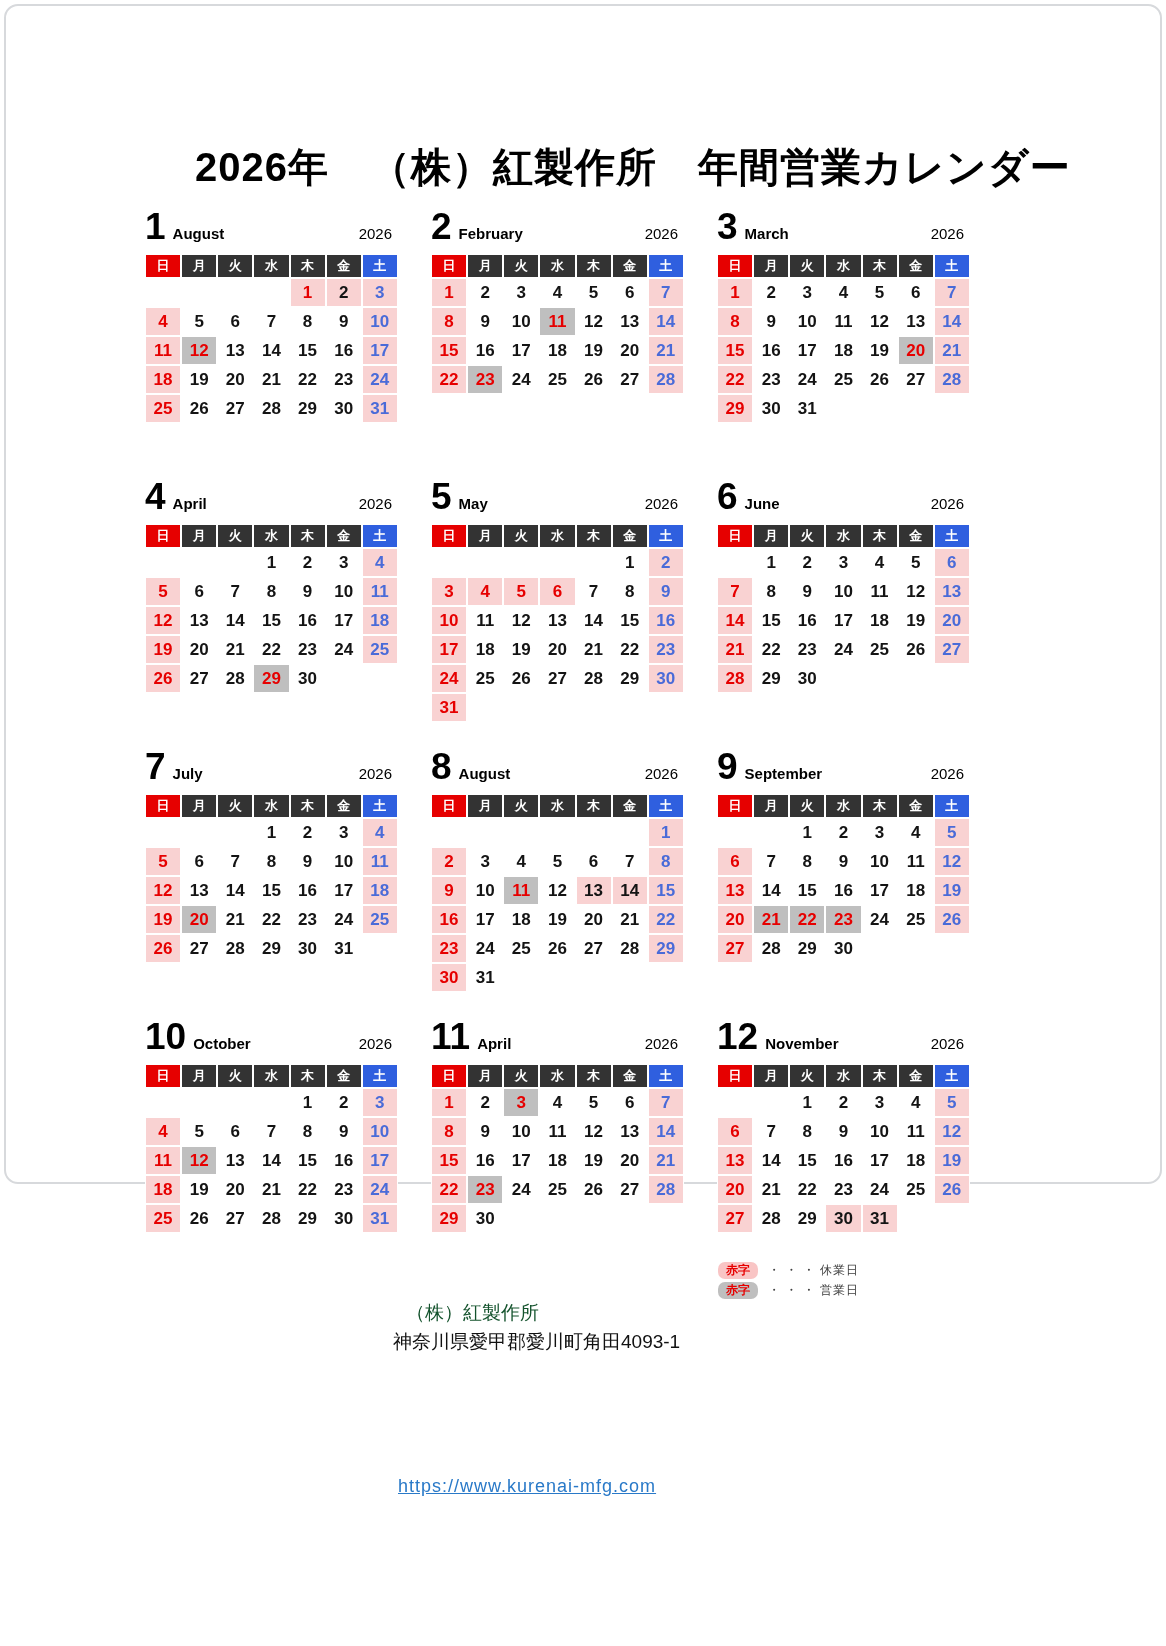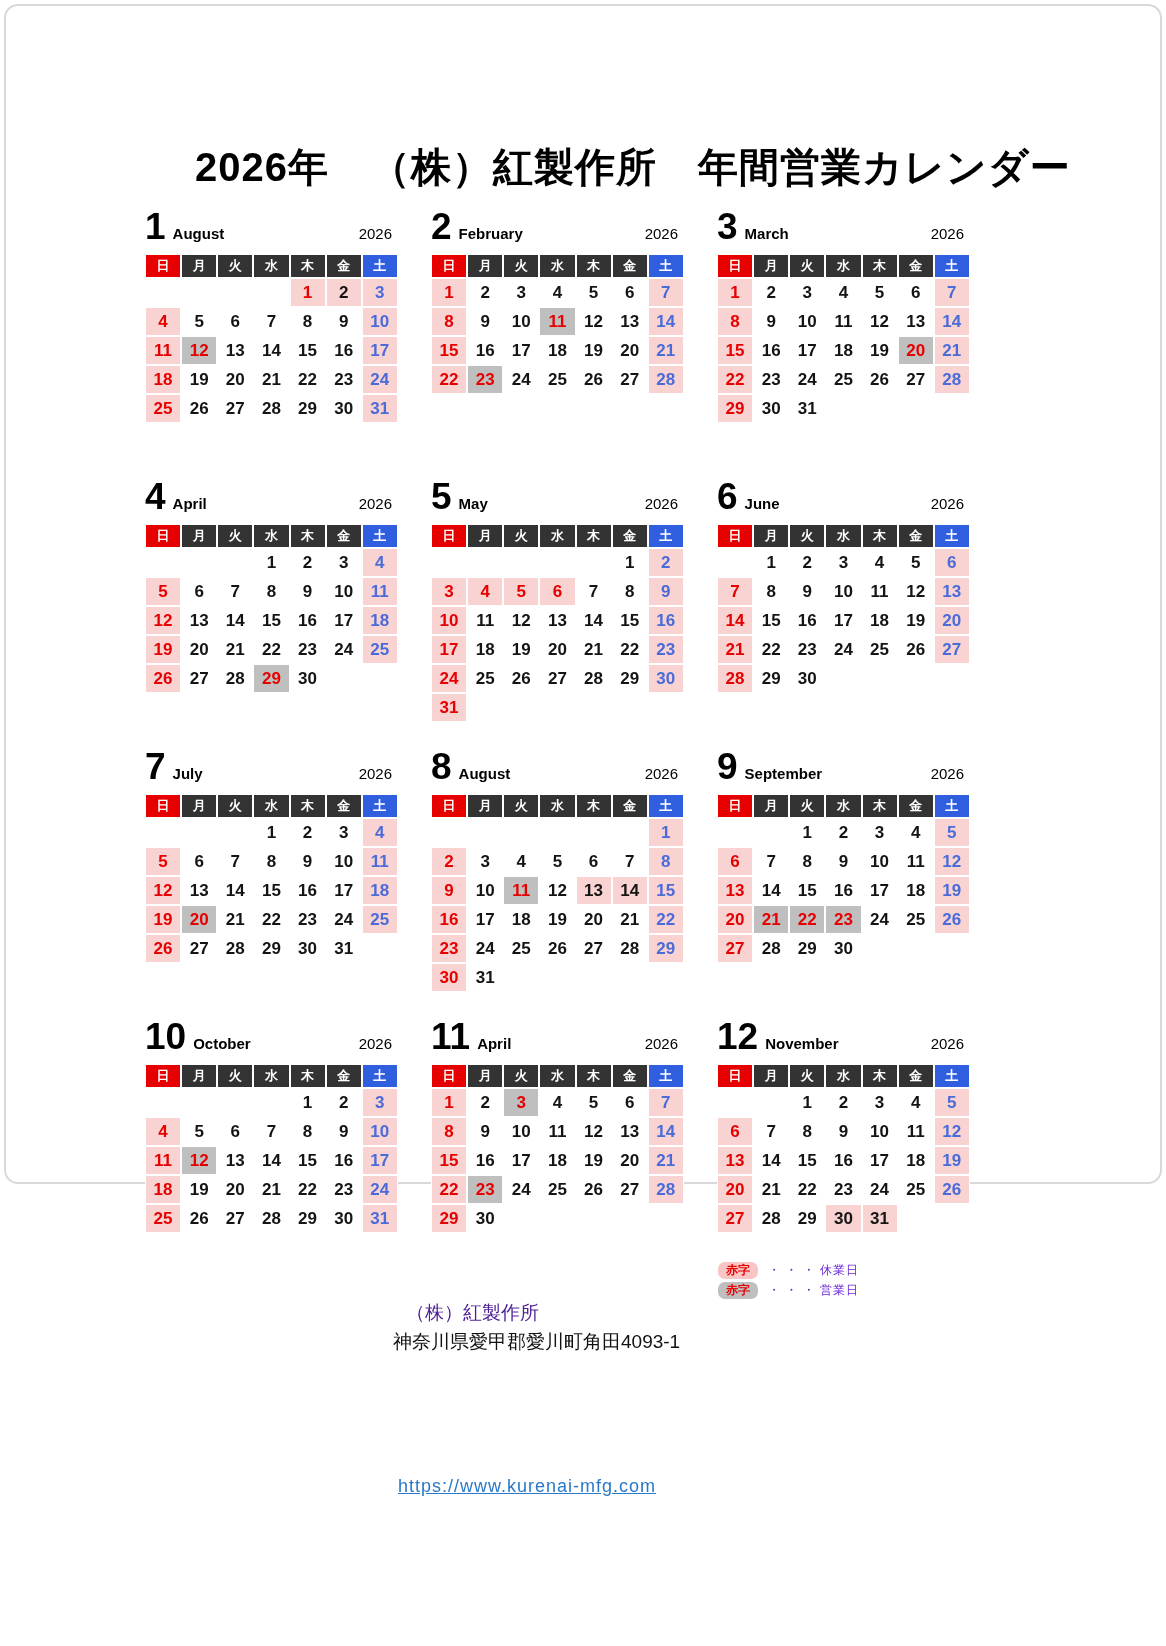--- a/index.html
+++ b/index.html
@@ -45,23 +45,23 @@
   .empty{background:#fff;}
 
   .legend{position:absolute;left:718px;top:1262px;}
   .legend-row{display:flex;align-items:center;margin-bottom:3px;}
   .swatch{
     width:40px;height:17px;display:flex;align-items:center;justify-content:center;
     font-size:12px;font-weight:bold;color:#e60000;border-radius:7px;
   }
   .swatch-closed{background:#f9c5c5;}
   .swatch-open{background:#bfbfbf;}
-  .legend-label{font-size:12px;color:#6d28d9;margin-left:10px;letter-spacing:1px;}
-
-  .company{position:absolute;left:406px;top:1300px;font-size:19px;color:#4c1d95;}
+  .legend-label{font-size:12px;color:#404040;margin-left:10px;letter-spacing:1px;}
+
+  .company{position:absolute;left:406px;top:1300px;font-size:19px;color:#14532d;}
   .address{position:absolute;left:393px;top:1329px;font-size:19px;color:#111;}
   a.url{
     position:absolute;left:398px;top:1476px;font-size:18px;letter-spacing:1px;
     color:#2979c8;text-decoration:underline;
   }
 </style>
 </head>
 <body>
 
 <div class="page">

